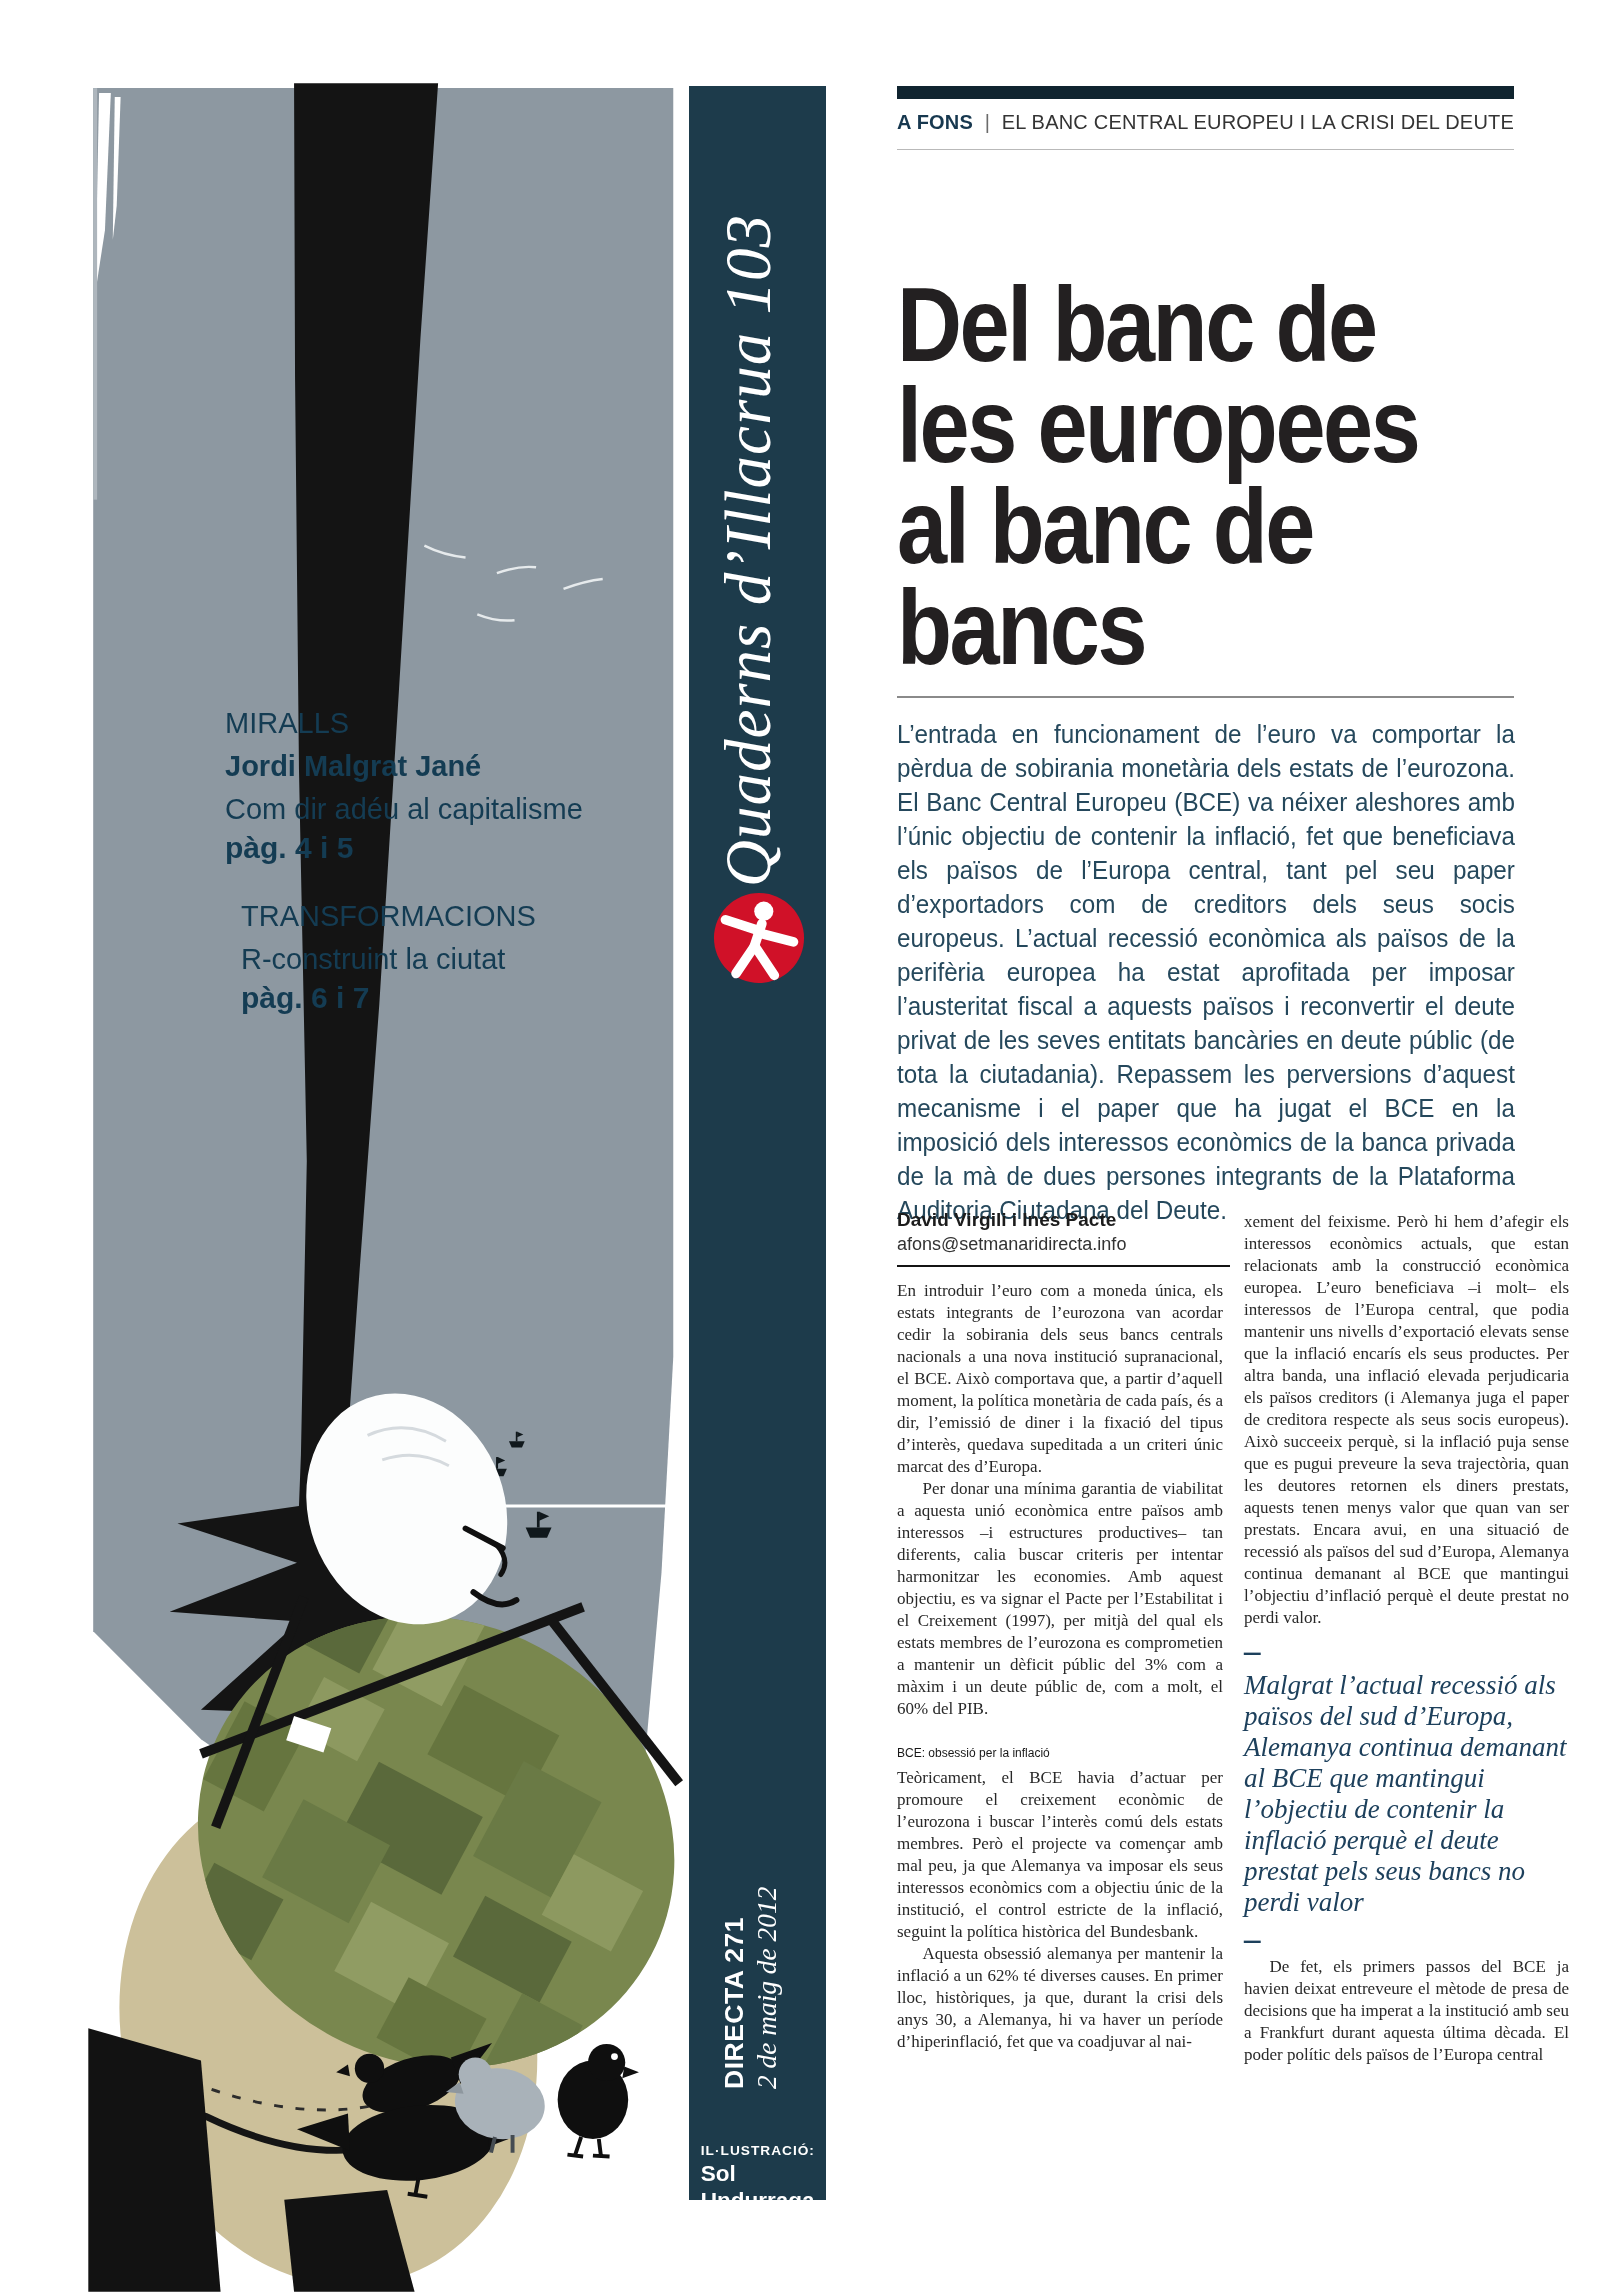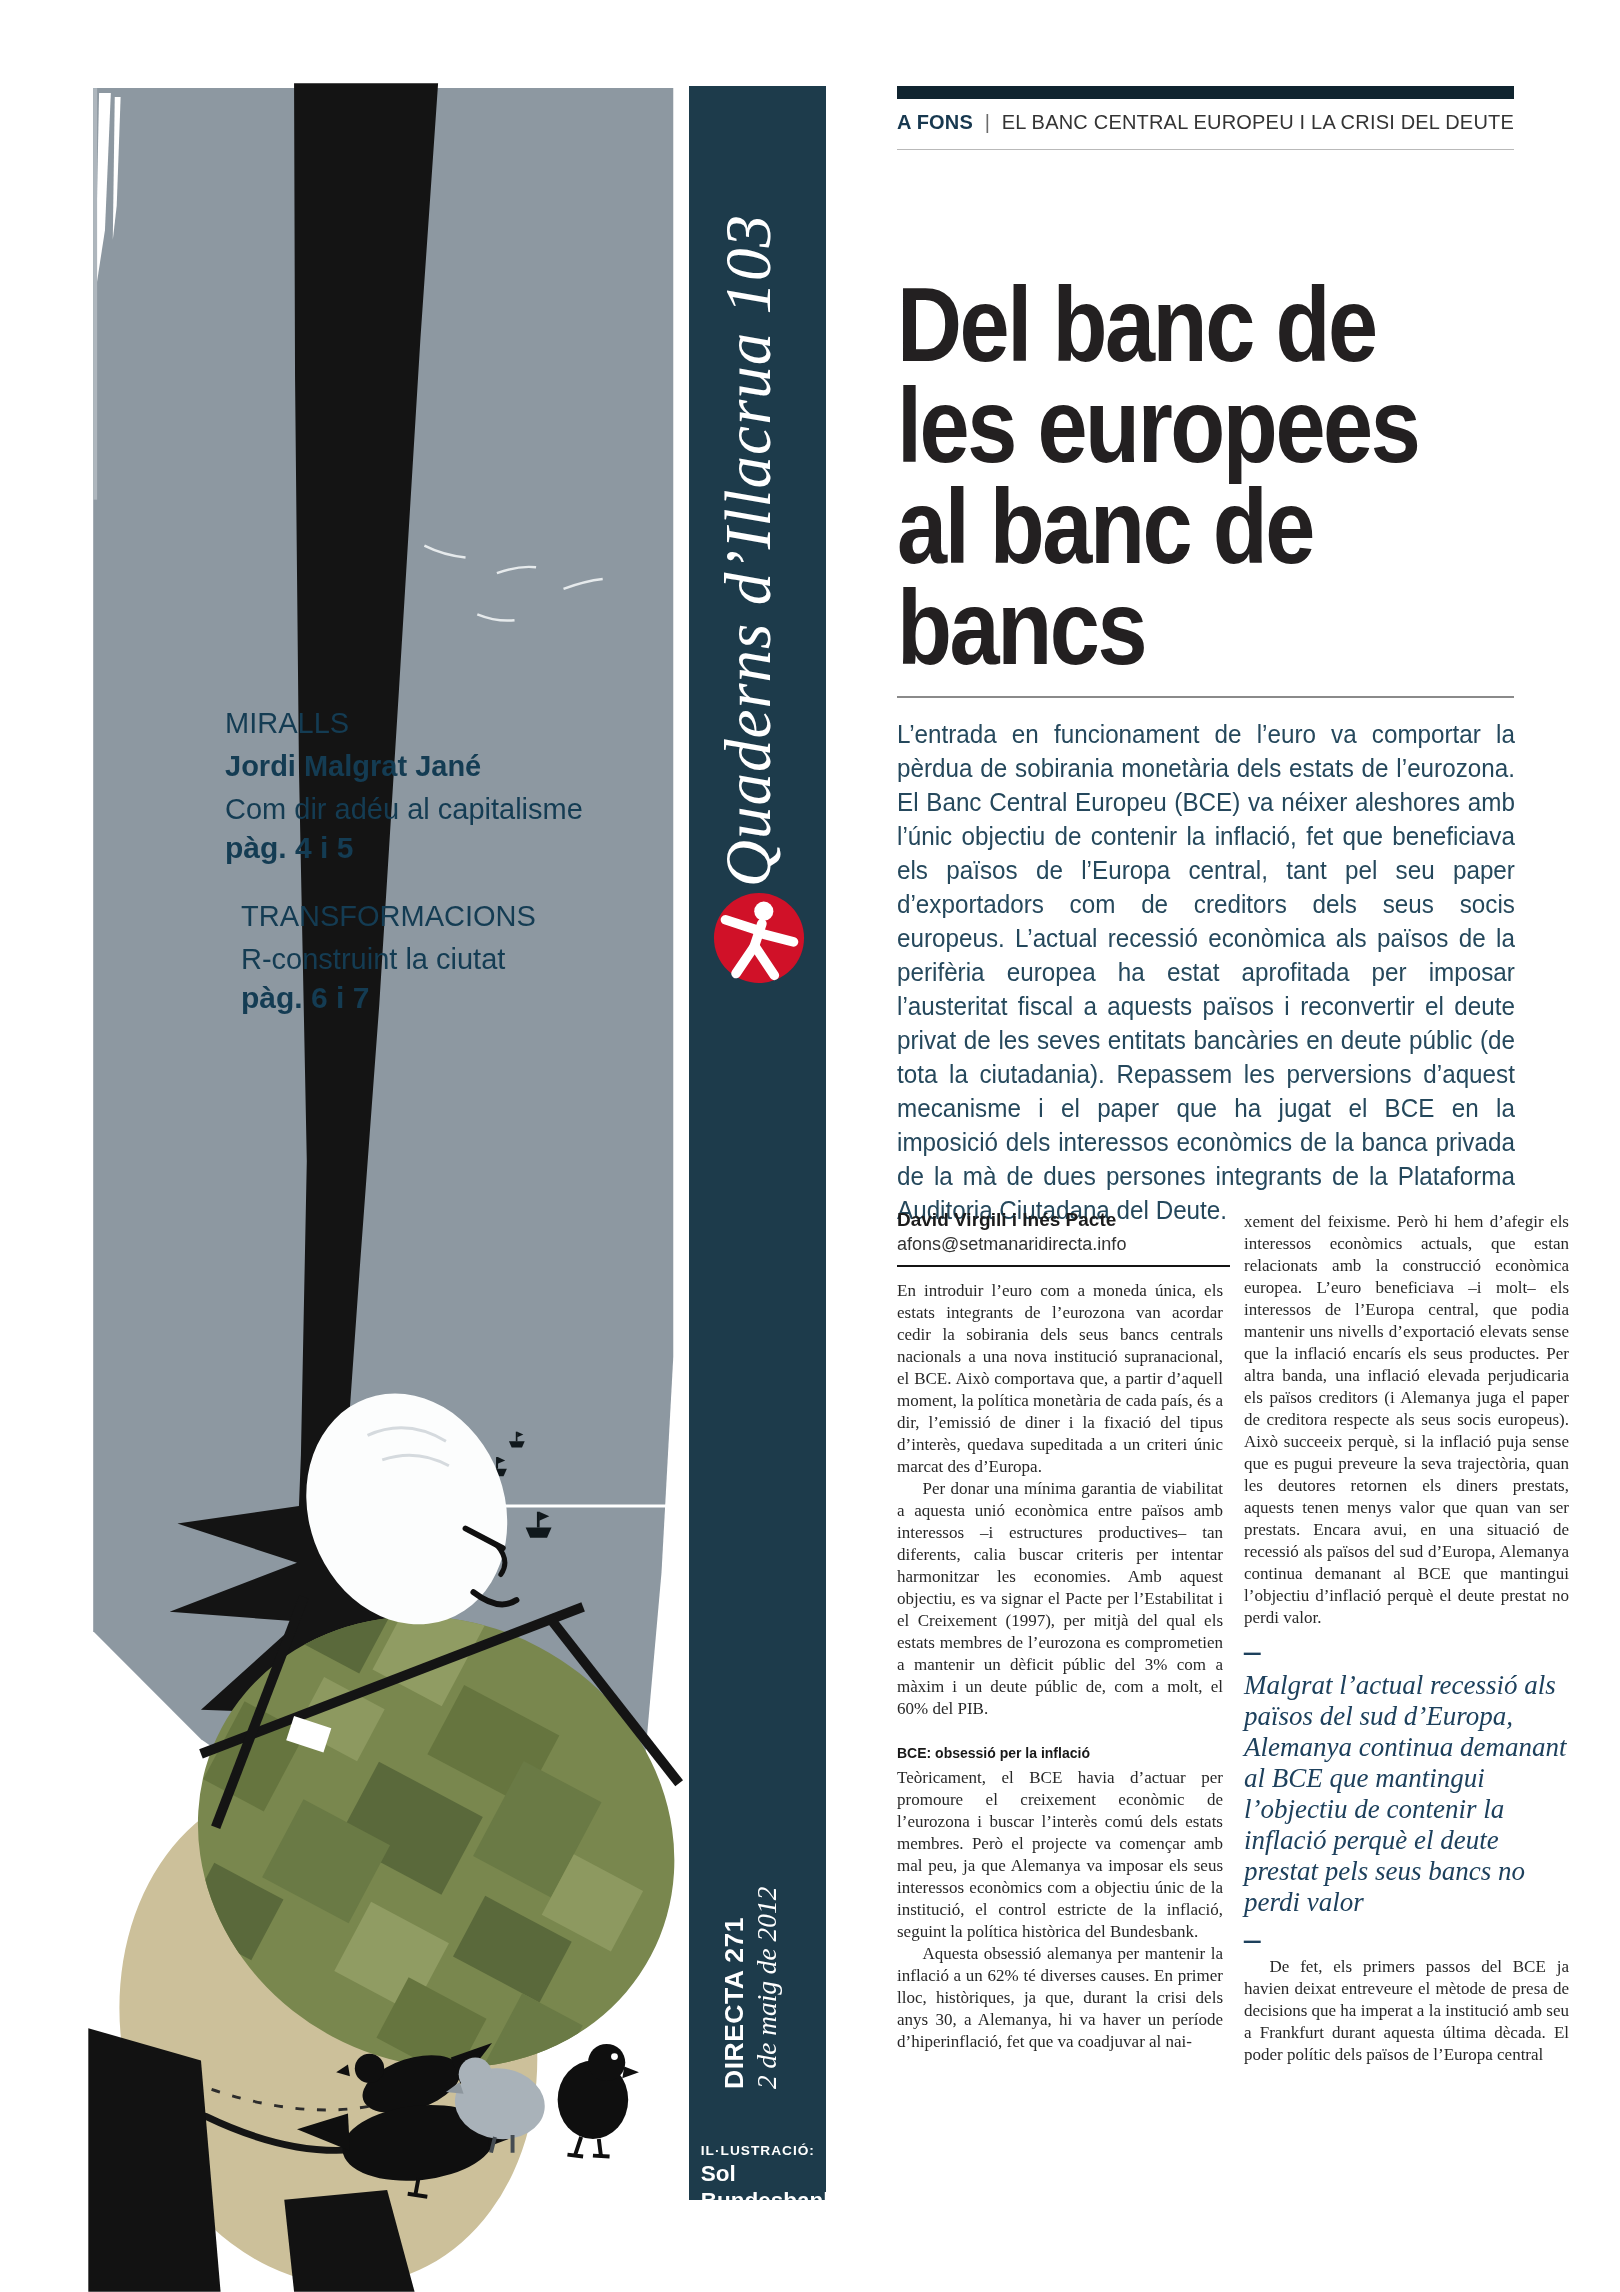--- a/index.html
+++ b/index.html
@@ -53,21 +53,21 @@
   .byline{position:absolute;left:0;top:1123px;width:333px;border-bottom:2.9px solid #141414;
       padding-bottom:8.8px;}
   .byline .b-authors{font-size:19px;font-weight:700;color:#1c1c1c;line-height:22.5px;}
   .byline .b-email{font-size:18px;font-weight:400;color:#333;line-height:24.5px;}
   .bodycol{position:absolute;font-family:"Liberation Serif",serif;font-size:17px;
       line-height:22px;text-align:justify;color:#282828;}
   .col1{left:0;top:1194px;width:326px;}
   .col2{left:347px;top:1125px;width:325px;}
   .bodycol p{margin:0;}
   .bodycol p.indent{text-indent:25.5px;}
-  .subhead{font-family:"Liberation Sans",sans-serif;font-size:14px;font-weight:700;
+  .subhead{font-family:"Liberation Sans",sans-serif;font-size:12px;font-weight:400;
       color:#181818;margin:21.6px 0 2px 0;line-height:23.5px;}
   .quote-dash{font-family:"Liberation Serif",serif;font-size:33px;font-weight:700;
       color:#1d405c;line-height:29px;margin:7.8px 0 2px 0;}
   .pullquote{font-family:"Liberation Serif",serif;font-style:italic;font-size:27px;
       line-height:31px;color:#1d405c;text-align:left;margin:3.9px 0 2px 0;}
 </style>
 </head>
 <body>
 
 <div class="page">
@@ -225,21 +225,21 @@
         <path d="M43,57 L24,85"></path>
         <path d="M44,57 L64,87"></path>
       </g>
     </svg>
     <div class="band-issue">
       <div class="issue-line">DIRECTA 271</div>
       <div class="date-line">2 de maig de 2012</div>
     </div>
     <div class="band-credit">
       <div class="credit-label">IL·LUSTRACIÓ:</div>
-      <div class="credit-name">Sol Bundesbank</div>
+      <div class="credit-name">Sol Undurraga</div>
     </div>
   </div>
 
   <div class="article">
     <div class="topbar"></div>
     <div class="kicker">
       <span class="k-section">A FONS</span>
       <span class="k-sep">|</span>
       <span class="k-topic">EL BANC CENTRAL EUROPEU I LA CRISI DEL DEUTE</span>
     </div>

